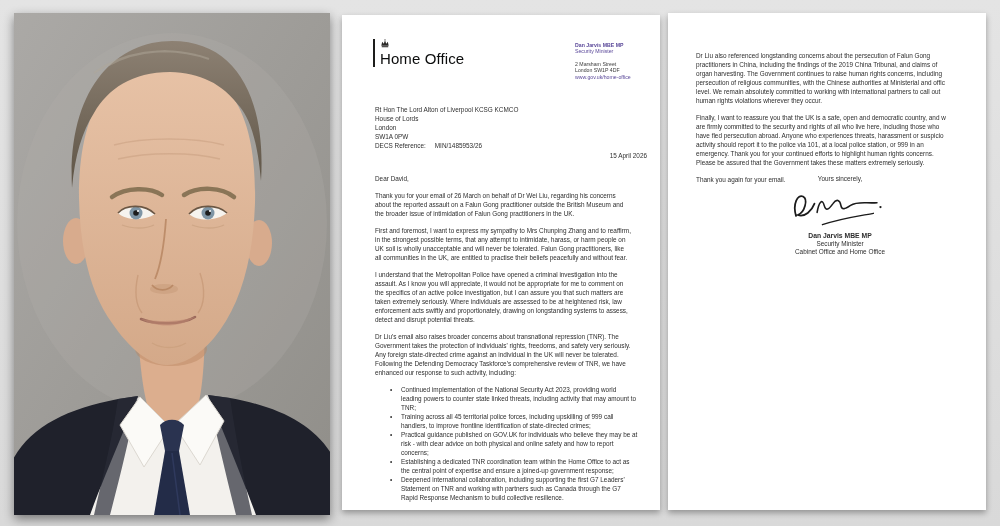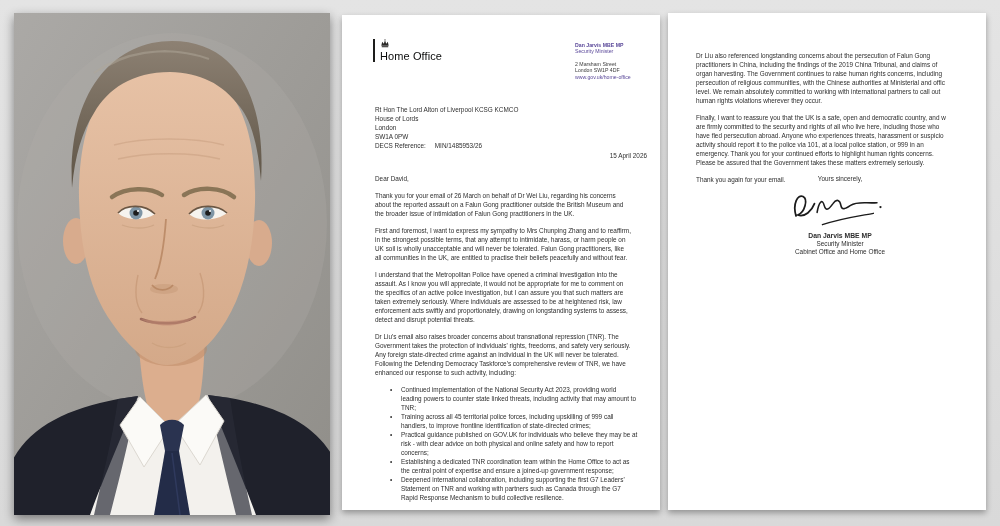--- a/index.html
+++ b/index.html
@@ -11,21 +11,21 @@
   .portrait{position:absolute;left:14px;top:13px;width:316px;height:502px;
     box-shadow:0 4px 10px rgba(0,0,0,.45);background:#9d9b98;}
   .portrait svg{display:block;}
   
   .page{position:absolute;background:#fff;box-shadow:0 3px 6px rgba(0,0,0,.32);overflow:hidden;}
   .page1{left:342px;top:15px;width:318px;height:495px;}
   .page2{left:668px;top:13px;width:318px;height:497px;}
   
   .ho-logo{position:absolute;left:31px;top:24px;border-left:2px solid #1d1d1b;padding-left:5px;}
   .ho-logo svg{display:block;margin-bottom:2px;}
-  .ho-text{font-size:11px;color:#0b0c0c;letter-spacing:.1px;}
+  .ho-text{font-size:15px;color:#0b0c0c;letter-spacing:.1px;}
   .sender{position:absolute;left:233px;top:27px;font-size:5.2px;line-height:6.4px;color:#3c3c3c;}
   .purple{color:#5a4899;}
   .bold{font-weight:bold;}
   .sender .gap{margin-top:6px;}
   
   .recipient{position:absolute;left:33px;top:90px;font-size:6.4px;line-height:9px;white-space:nowrap;}
   .refline{position:absolute;left:33px;top:127px;font-size:6.4px;white-space:nowrap;}
   .refval{margin-left:9px;}
   .date{position:absolute;left:33px;top:137px;width:272px;text-align:right;font-size:6.4px;}
   

